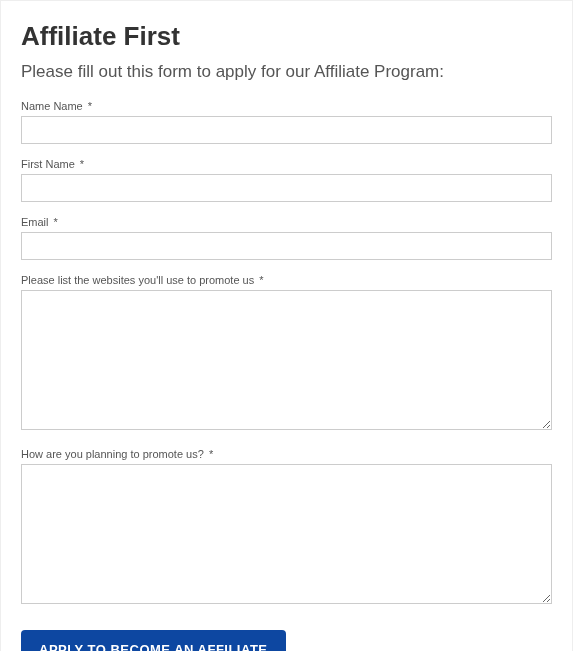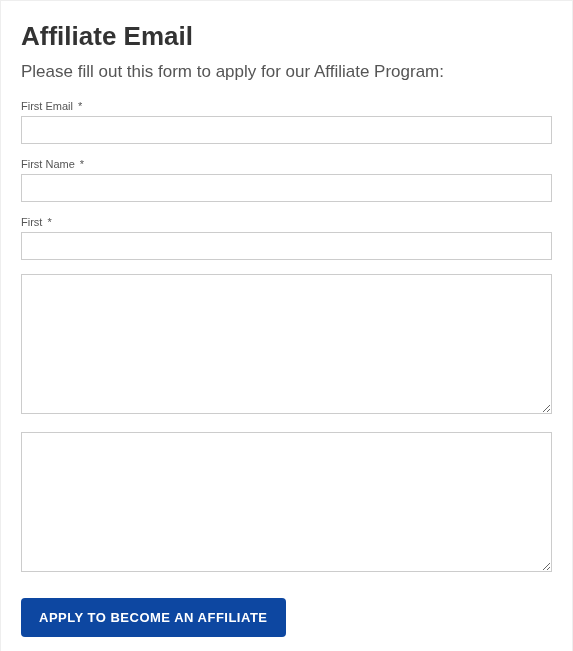--- a/index.html
+++ b/index.html
@@ -70,51 +70,59 @@
       letter-spacing: 0.5px;
       cursor: pointer;
       margin-top: 8px;
     }
   </style>
 </head>
 <body>
 
 
 
-<h1 class="page-title">Affiliate Email</h1>
+<h1 class="page-title">Affiliate First</h1>
 <p class="instructions">Please fill out this form to apply for our Affiliate Program:</p>
 
 <div class="field">
   <label class="field-label">
-    <span>First Email</span>
+    <span>Name Name</span>
     <span class="req">*</span>
   </label>
   <input type="text" class="text-input" value="" style="">
 </div>
 
 <div class="field">
   <label class="field-label">
     <span>First Name</span>
     <span class="req">*</span>
   </label>
   <input type="text" class="text-input" value="" style="">
 </div>
 
 <div class="field">
   <label class="field-label">
-    <span>First</span>
+    <span>Email</span>
     <span class="req">*</span>
   </label>
   <input type="text" class="text-input" value="" style="">
 </div>
 
 <div class="field">
+  <label class="field-label">
+    <span>Please list the websites you'll use to promote us</span>
+    <span class="req">*</span>
+  </label>
   <textarea class="textarea-input textarea-tall" style=""></textarea>
 </div>
 
 <div class="field">
+  <label class="field-label">
+    <span>How are you planning to promote us?</span>
+    <span class="req">*</span>
+  </label>
   <textarea class="textarea-input textarea-med" style=""></textarea>
 </div>
 
 <button class="submit-button">APPLY TO BECOME AN AFFILIATE</button>
 
 
 
 
 </body></html>

